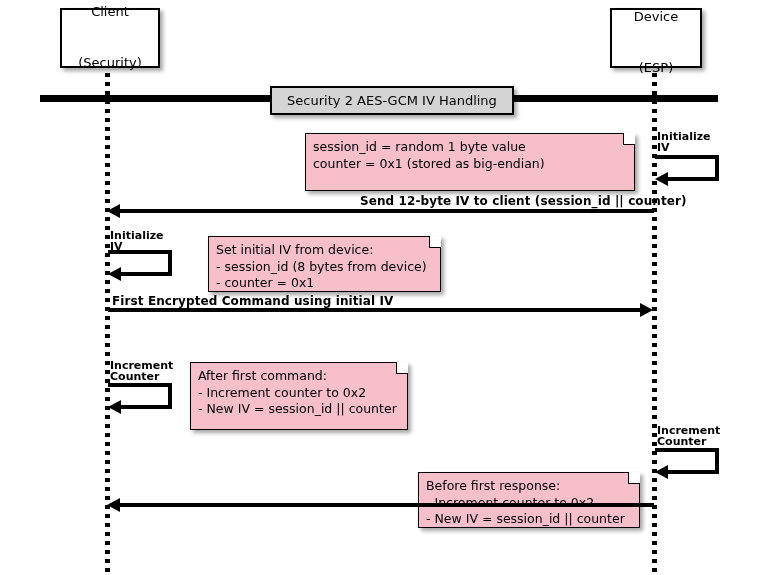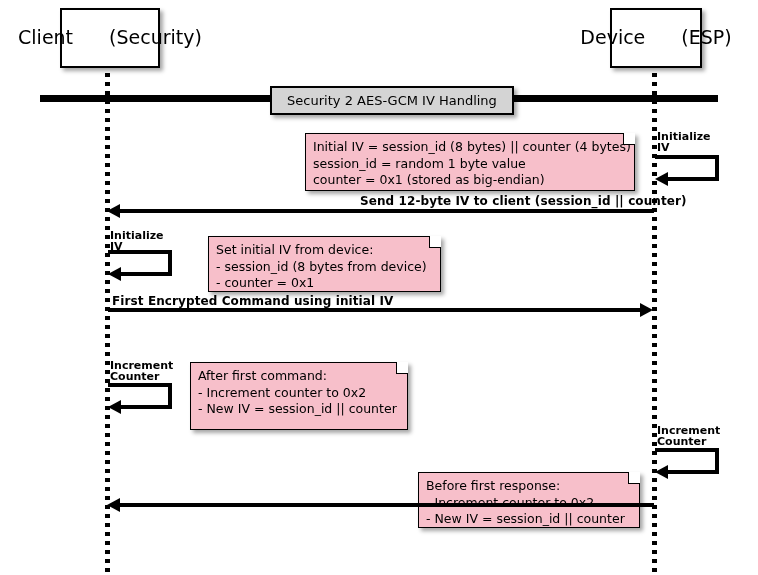--- a/index.html
+++ b/index.html
@@ -7,22 +7,22 @@
     width:758px;height:575px;background:#ffffff;
     font-family:"DejaVu Sans","Liberation Sans",sans-serif;
     overflow:hidden;position:relative;
   }
   #stage{position:absolute;left:0;top:0;width:758px;height:575px;}
 
   
   .actor-box{
     position:absolute;background:#ffffff;border:2px solid #000000;
     box-shadow:3px 3px 4px rgba(0,0,0,0.35);
-    display:flex;flex-direction:row;align-items:center;justify-content:center;
-    font-size:19px;color:#000;line-height:1.15;text-align:center;gap:36px;
+    display:flex;flex-direction:column;align-items:center;justify-content:center;
+    font-size:13px;color:#000;line-height:1.15;text-align:center;gap:36px;
   }
   .actor-box .ln{display:block;white-space:nowrap;}
 
   
   .lifeline{
     position:absolute;width:5px;
     background-image:linear-gradient(#000 50%, rgba(255,255,255,0) 0%);
     background-size:5px 9px;background-repeat:repeat-y;
   }
 
@@ -82,21 +82,21 @@
 <div id="stage">
 
   <div class="lifeline" style="left:105px;top:64px;height:508px;"></div>
   <div class="lifeline" style="left:652px;top:64px;height:508px;"></div>
 
   <div class="actor-box" style="left:60px;top:8px;width:96px;height:56px;">
     <span class="ln">Client</span>
     <span class="ln">(Security)</span>
   </div>
 
-  <div class="actor-box" style="left:610px;top:8px;width:88px;height:56px;">
+  <div class="actor-box" style="left:610px;top:8px;width:88px;height:56px;justify-content:space-between;">
     <span class="ln">Device</span>
     <span class="ln">(ESP)</span>
   </div>
 
   <div class="divider-bar" style="left:40px;top:95px;width:238px;"></div>
   <div class="divider-bar" style="left:487px;top:95px;width:231px;"></div>
   <div class="divider-label" style="left:270px;top:86px;width:216px;height:25px;">
     <span>Security 2 AES-GCM IV Handling</span>
   </div>
 
@@ -106,21 +106,20 @@
     <div class="seg-bot" style="width:52px;top:22px;"></div>
     <div class="arrow-l" style="left:0px;top:17px;"></div>
   </div>
   <div class="self-label" style="left:657px;top:131px;">
     <span class="ln">Initialize</span>
     <span class="ln">IV</span>
   </div>
 
   <div class="note" style="left:305px;top:133px;width:330px;height:58px;">
     <span class="corner"></span>
-    <span class="ln">Initial IV = session_id (8 bytes) || counter (4 bytes)</span>
     <span class="ln">session_id = random 1 byte value</span>
     <span class="ln">counter = 0x1 (stored as big-endian)</span>
   </div>
 
   <div class="msg-line" style="left:120px;top:209px;width:534px;"></div>
   <div class="arrow-l" style="left:107px;top:204px;"></div>
   <div class="msg-label" style="left:360px;top:194px;">Send 12-byte IV to client (session_id || counter)</div>
 
   <div class="self-msg" style="left:108px;top:250px;width:64px;height:28px;">
     <div class="seg-top" style="width:64px;"></div>

